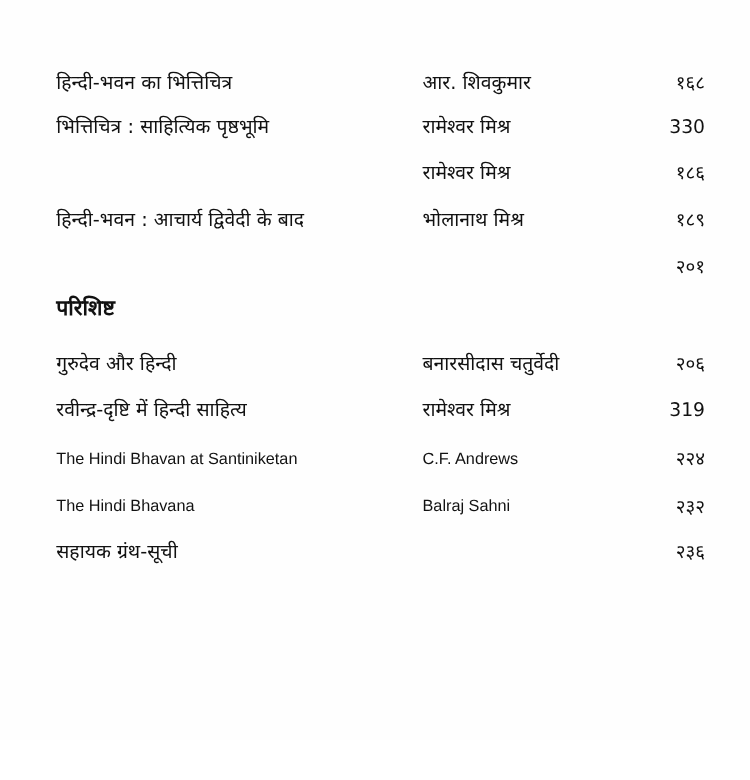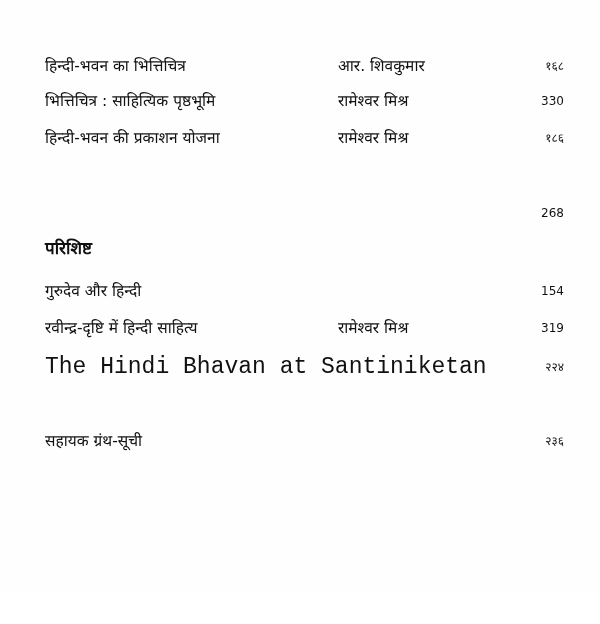--- a/index.html
+++ b/index.html
@@ -32,35 +32,35 @@
     top: 0;
     line-height: 30px;
     white-space: nowrap;
     font-size: 17px;
   }
   .deva {
     font-family: "DejaVu Sans", "Liberation Sans", sans-serif;
     font-size: 15.5px;
   }
   .latin {
-    font-family: Liberation Mono, monospace;
-    font-size: 23px;
+    font-family: Liberation Sans, sans-serif;
+    font-size: 13px;
   }
   .toc-title { left: 45px; }
   .toc-author { left: 338px; }
   .toc-page {
     right: 36px;
     text-align: right;
     font-family: "DejaVu Sans", "Liberation Sans", sans-serif;
-    font-size: 12px;
+    font-size: 15px;
   }
   .section-heading {
     position: absolute;
     left: 45px;
-    font-family: Liberation Sans, sans-serif;
+    font-family: Liberation Mono, monospace;
     font-weight: bold;
     font-size: 17px;
     line-height: 30px;
   }
 </style>
 </head>
 <body>
 
 <div class="page">
 
@@ -70,48 +70,59 @@
     <span class="toc-page">१६८</span>
   </div>
 
   <div class="toc-row" style="top:86px">
     <span class="toc-title deva">भित्तिचित्र : साहित्यिक पृष्ठभूमि</span>
     <span class="toc-author deva">रामेश्वर मिश्र</span>
     <span class="toc-page">330</span>
   </div>
 
   <div class="toc-row" style="top:123px">
-    <span class="toc-title deva">हिन्दी-भवन की प्रकाशन योजना</span>
     <span class="toc-author deva">रामेश्वर मिश्र</span>
     <span class="toc-page">१८६</span>
   </div>
 
+  <div class="toc-row" style="top:161px">
+    <span class="toc-title deva">हिन्दी-भवन : आचार्य द्विवेदी के बाद</span>
+    <span class="toc-author deva">भोलानाथ मिश्र</span>
+    <span class="toc-page">१८९</span>
+  </div>
 
   <div class="toc-row" style="top:198px">
-    <span class="toc-page">268</span>
+    <span class="toc-page">२०१</span>
   </div>
 
   <div class="section-heading" style="top:234px">परिशिष्ट</div>
 
   <div class="toc-row" style="top:276px">
     <span class="toc-title deva">गुरुदेव और हिन्दी</span>
-    <span class="toc-page">154</span>
+    <span class="toc-author deva">बनारसीदास चतुर्वेदी</span>
+    <span class="toc-page">२०६</span>
   </div>
 
   <div class="toc-row" style="top:313px">
     <span class="toc-title deva">रवीन्द्र-दृष्टि में हिन्दी साहित्य</span>
     <span class="toc-author deva">रामेश्वर मिश्र</span>
     <span class="toc-page">319</span>
   </div>
 
   <div class="toc-row" style="top:352px">
     <span class="toc-title latin">The Hindi Bhavan at Santiniketan</span>
+    <span class="toc-author latin">C.F. Andrews</span>
     <span class="toc-page">२२४</span>
   </div>
 
+  <div class="toc-row" style="top:390px">
+    <span class="toc-title latin">The Hindi Bhavana</span>
+    <span class="toc-author latin">Balraj Sahni</span>
+    <span class="toc-page">२३२</span>
+  </div>
 
   <div class="toc-row" style="top:426px">
     <span class="toc-title deva">सहायक ग्रंथ-सूची</span>
     <span class="toc-author deva"></span>
     <span class="toc-page">२३६</span>
   </div>
 
 
 </div>
 

